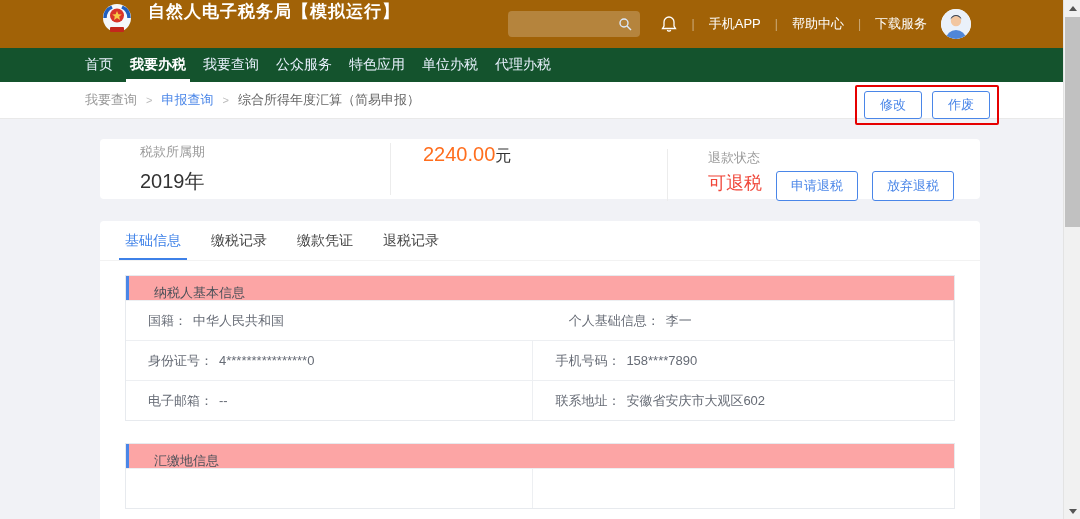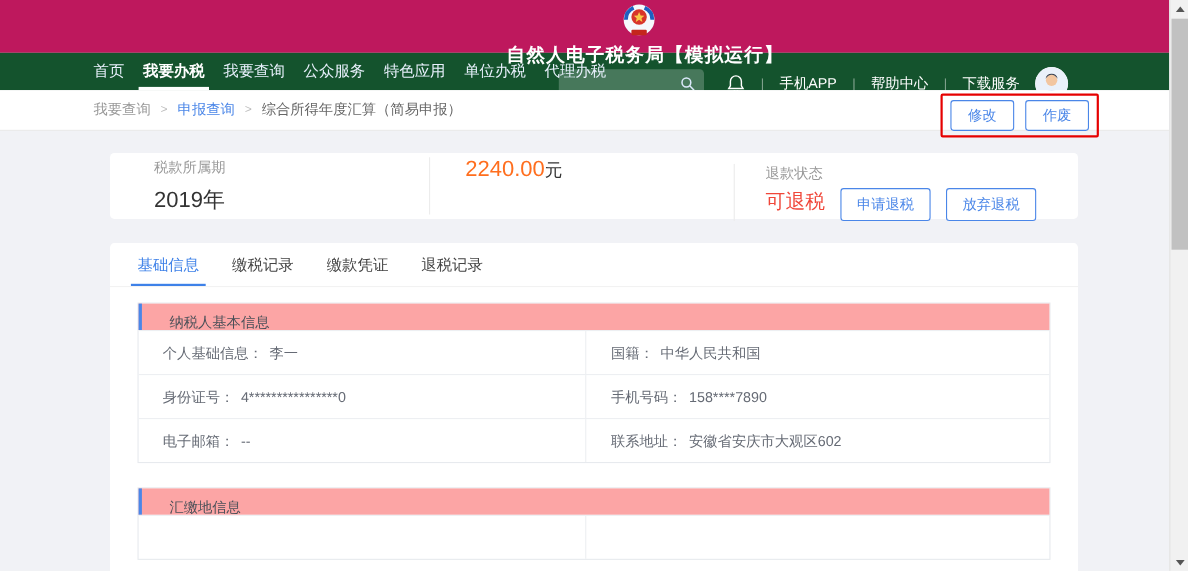--- a/index.html
+++ b/index.html
@@ -1,21 +1,21 @@
 <!DOCTYPE html>
 <html><head>
 <meta charset="utf-8">
 <style>
   * { margin:0; padding:0; box-sizing:border-box; }
   html,body { width:1080px; height:519px; overflow:hidden; font-family:"Liberation Sans","DejaVu Sans",sans-serif; }
   .page { position:relative; width:1080px; height:519px; background:#f1f2f6; }
   .scroll-area { position:absolute; left:0; top:0; width:1063px; height:519px; background:#f1f2f6; }
 
   
-  .topbar { height:48px; background:#be185d; display:flex; align-items:center; padding-left:98px;flex-direction:column; }
+  .topbar { height:48px; background:#a16207; display:flex; padding-left:98px; }
   .logo { width:38px; height:38px; flex:0 0 auto; }
   .app-title { color:#fff; font-size:17px; font-weight:bold; margin-left:12px; letter-spacing:1px; white-space:nowrap; }
   .top-right { margin-left:auto; margin-right:92px; display:flex; align-items:center; gap:14px; }
   .search-box { width:132px; height:26px; background:rgba(255,255,255,0.22); border-radius:4px; display:flex; align-items:center; padding:0 8px; }
   .search-box input { flex:1; min-width:0; border:none; outline:none; background:transparent; color:#fff; font-size:12px; }
   .bell { margin-left:6px; display:flex; align-items:center; cursor:pointer; }
   .top-divider { color:rgba(255,255,255,0.45); font-size:12px; }
   .top-link { color:#fff; font-size:13px; cursor:pointer; white-space:nowrap; }
   .avatar { width:30px; height:30px; border-radius:50%; background:#fff; overflow:hidden; flex:0 0 auto; }
 
@@ -36,21 +36,21 @@
   .btn-outline { background:#fff; border:1px solid #4a86e8; color:#4a86e8; font-size:13px; border-radius:3px; padding:4px 15px; cursor:pointer; white-space:nowrap; font-family:inherit; }
 
   
   .content { padding-top:20px; }
   .card { width:880px; margin:0 auto 0 100px; background:#fff; border-radius:4px; }
 
   .summary-card { height:60px; display:flex; margin-bottom:22px; }
   .sum-col { align-self:center; height:52px; display:flex; flex-direction:column; justify-content:space-between; }
   .sum-col.c1 { width:290px; padding-left:40px; }
   .sum-col.c2 { width:277px; padding-left:32px; border-left:1px solid #ececec; }
-  .sum-col.c3 { flex:1; padding-left:28px; border-left:1px solid #ececec;margin-top:12px; }
+  .sum-col.c3 { flex:1; padding-left:40px; border-left:1px solid #ececec;margin-top:12px; }
   .sum-label { font-size:13px; color:#999; }
   .sum-value { font-size:20px; color:#333; }
   .amount { color:#ff6e1e; font-size:20px; }
   .amount-unit { color:#333; font-size:16px; }
   .status-row { display:flex; align-items:flex-start; gap:14px; }
   .status-value { color:#f0473a; font-size:18px; }
   .btn-outline.sm { padding:5px 14px; }
 
   .main-card { height:430px; }
   .tabs { display:flex; gap:30px; padding:0 25px; height:40px; border-bottom:1px solid #f2f2f2; }
@@ -179,25 +179,25 @@
           <span class="tab active">基础信息</span>
           <span class="tab">缴税记录</span>
           <span class="tab">缴款凭证</span>
           <span class="tab">退税记录</span>
         </div>
 
         <div class="info-box">
           <div class="box-header">纳税人基本信息</div>
 
           <div class="box-row">
+            <div class="cell right">
+              <span class="cell-label">国籍：</span><span>中华人民共和国</span>
+            </div>
             <div class="cell left">
               <span class="cell-label">个人基础信息：</span><span>李一</span>
-            </div>
-            <div class="cell right">
-              <span class="cell-label">国籍：</span><span>中华人民共和国</span>
             </div>
           </div>
 
           <div class="box-row">
             <div class="cell left">
               <span class="cell-label">身份证号：</span><span>4****************0</span>
             </div>
             <div class="cell right">
               <span class="cell-label">手机号码：</span><span>158****7890</span>
             </div>

